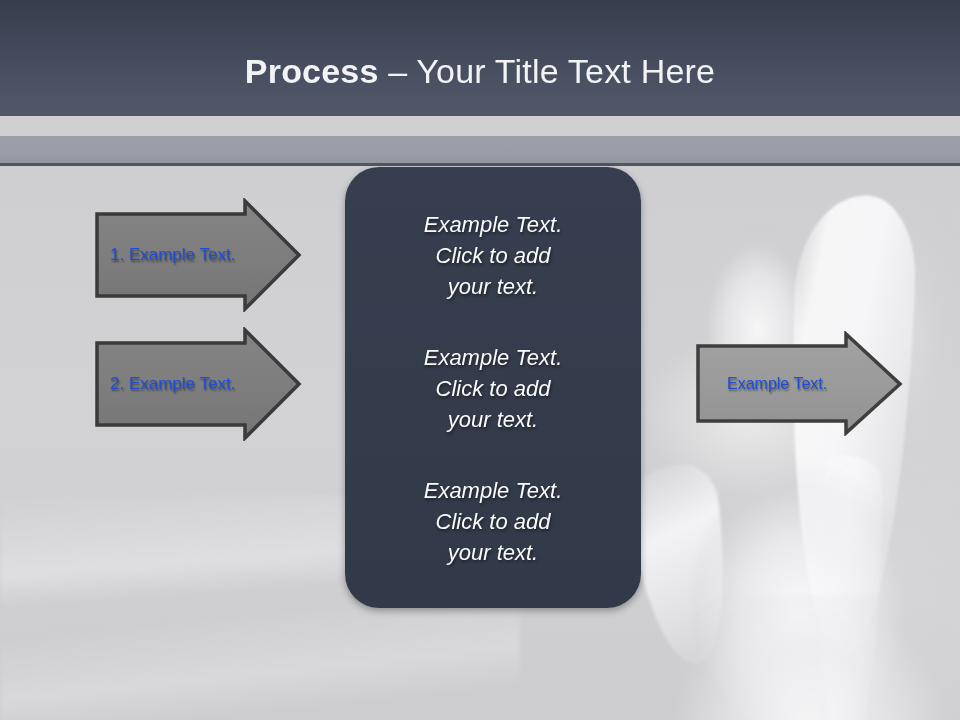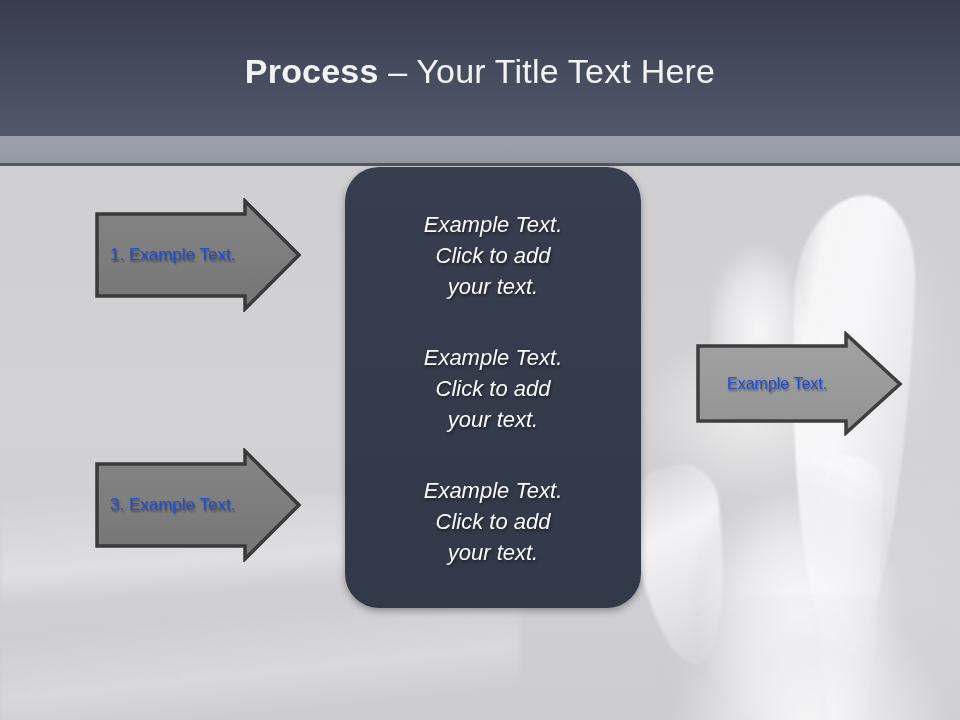--- a/index.html
+++ b/index.html
@@ -111,21 +111,21 @@
     width: 110px; height: 320px;
     background: radial-gradient(ellipse 60px 160px at 60px 160px,
         rgba(226,226,230,0.55) 0%, rgba(214,214,218,0.2) 55%, rgba(208,208,210,0) 100%);
     filter: blur(3px);
   }
 
   
   .header {
     position: absolute;
     left: 0; top: 0;
-    width: 960px; height: 136px;
+    width: 960px; height: 116px;
     background: linear-gradient(180deg, #373d4c 0%, #434a5c 45%, #4d5567 85%, #4f5769 100%);
   }
   .header-title {
     position: absolute;
     left: 0; top: 51px;
     width: 960px;
     text-align: center;
     color: #f2f3f5;
     font-size: 34px;
     line-height: 40px;
@@ -258,34 +258,34 @@
           <stop offset="0%" stop-color="#848484"></stop>
           <stop offset="55%" stop-color="#7d7d7d"></stop>
           <stop offset="100%" stop-color="#757575"></stop>
         </linearGradient>
       </defs>
       <polygon points="3,16 151,16 151,3 205,57 151,111 151,98 3,98" fill="url(#lgrad1)" stroke="#3a3a3a" stroke-width="3.5" stroke-linejoin="miter"></polygon>
     </svg>
     <span class="arrow-label">1. Example Text.</span>
   </div>
 
-
-  <div class="arrow arrow-left" id="arrow-3">
+  <div class="arrow arrow-left" id="arrow-2">
     <svg width="208" height="114" viewBox="0 0 208 114">
       <defs>
-        <linearGradient id="lgrad3" x1="0" y1="0" x2="0" y2="1">
+        <linearGradient id="lgrad2" x1="0" y1="0" x2="0" y2="1">
           <stop offset="0%" stop-color="#848484"></stop>
           <stop offset="55%" stop-color="#7d7d7d"></stop>
           <stop offset="100%" stop-color="#757575"></stop>
         </linearGradient>
       </defs>
-      <polygon points="3,16 151,16 151,3 205,57 151,111 151,98 3,98" fill="url(#lgrad3)" stroke="#3a3a3a" stroke-width="3.5" stroke-linejoin="miter"></polygon>
+      <polygon points="3,16 151,16 151,3 205,57 151,111 151,98 3,98" fill="url(#lgrad2)" stroke="#3a3a3a" stroke-width="3.5" stroke-linejoin="miter"></polygon>
     </svg>
-    <span class="arrow-label">3. Example Text.</span>
-  </div>
+    <span class="arrow-label">2. Example Text.</span>
+  </div>
+
 
   <div class="panel">
     <div class="panel-block">Example Text.
 Click  to add
 your text.</div>
     <div class="panel-block">Example Text.
 Click  to add
 your text.</div>
     <div class="panel-block">Example Text.
 Click  to add

